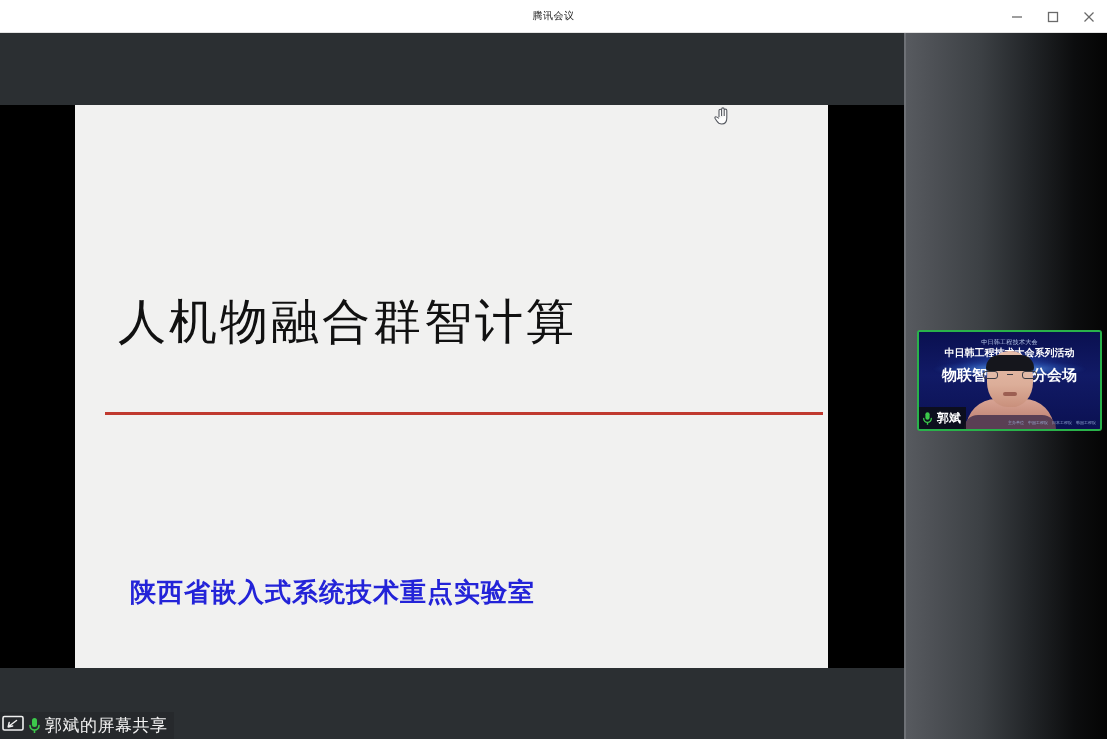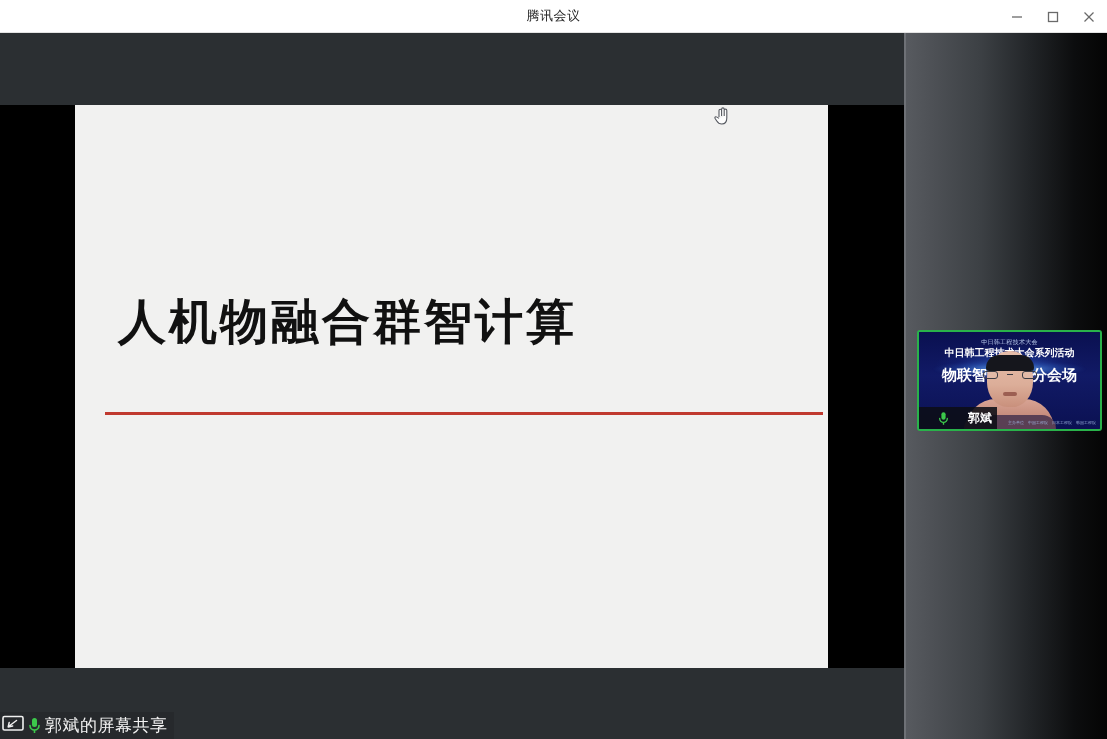--- a/index.html
+++ b/index.html
@@ -11,21 +11,21 @@
   }
 
   
   #titlebar{
     position:absolute; left:0; top:0; width:1107px; height:33px;
     background:#ffffff;
     border-bottom:1px solid #e3e3e3;
     display:flex; align-items:center; justify-content:center;
   }
   #titlebar .title{
-    font-size:13px; color:#1f1f1f; letter-spacing:.5px;
+    font-size:10px; color:#1f1f1f; letter-spacing:.5px;
     font-family:"DejaVu Sans","Liberation Sans",sans-serif;
   }
   #winctrls{
     position:absolute; right:0; top:0; height:33px;
     display:flex; align-items:center;
   }
   #winctrls .wbtn{
     width:36px; height:33px; display:flex; align-items:center; justify-content:center;
     color:#6a6a6a;
   }
@@ -47,21 +47,21 @@
     background:#2b2f32;
   }
 
   
   #slide{
     position:absolute; left:75px; top:72px; width:753px; height:563px;
     background:#f1f1f0;
   }
   #slide-title{
     position:absolute; left:43px; top:185px;
-    font-size:48px; font-weight:700; color:#111;
+    font-size:48px; font-weight:400; color:#111;
     letter-spacing:3px;
     font-family:"DejaVu Sans","Liberation Sans",sans-serif;
     white-space:nowrap;
   }
   #slide-rule{
     position:absolute; left:30px; top:307px; width:718px; height:3px;
     background:#c0392f;
   }
   #slide-author{
     position:absolute; left:58px; top:370px;
@@ -180,21 +180,21 @@
     position:absolute; left:50%; bottom:54px; transform:translateX(-50%);
     width:6px; height:1px; background:#3a3a42;
   }
   #p-mouth{
     position:absolute; left:50%; bottom:33px; transform:translateX(-50%);
     width:14px; height:4px; border-radius:4px; background:#9c5f52;
   }
   #nameplate{
     position:absolute; left:0; bottom:0; height:22px;
     background:rgba(12,14,22,.88);
-    display:flex; align-items:center; gap:19px; padding:0 5px 0 19px;
+    display:flex; align-items:center; gap:4px; padding:0 5px 0 3px;
   }
   #nameplate .nm{
     font-size:12px; font-weight:700; color:#ffffff;
     font-family:"DejaVu Sans","Liberation Sans",sans-serif;
     white-space:nowrap;
   }
   .mic-ic{ display:block; }
   .tinytext{
     position:absolute; right:4px; bottom:3px;
     font-size:4px; color:#9fb4e0; text-align:right; line-height:6px;
@@ -228,20 +228,21 @@
 </div>
 
 <div id="stage">
   <div id="topstrip"></div>
   <div id="bottomstrip"></div>
 
   <div id="slide">
     <div id="slide-title">人机物融合群智计算</div>
     <div id="slide-rule"></div>
     <div id="slide-affil">
+      <div>陕西省嵌入式系统技术重点实验室</div>
     </div>
   </div>
 
   <div id="cursor">
     <svg width="20" height="22" viewBox="0 0 20 22" aria-hidden="true">
       <path d="M7 12 V5.5a1.3 1.3 0 0 1 2.6 0V11 M9.6 11V4.2a1.3 1.3 0 0 1 2.6 0V11
                M12.2 11V5.4a1.3 1.3 0 0 1 2.6 0V13c0 3.6-2 6-5 6-2.6 0-4-1.3-5.2-3.3L3 13.2
                c-.5-.9.6-1.9 1.5-1.3L7 13.4" fill="#fdfdfd" stroke="#55585f" stroke-width="1.1" stroke-linejoin="round"></path>
     </svg>
   </div>

